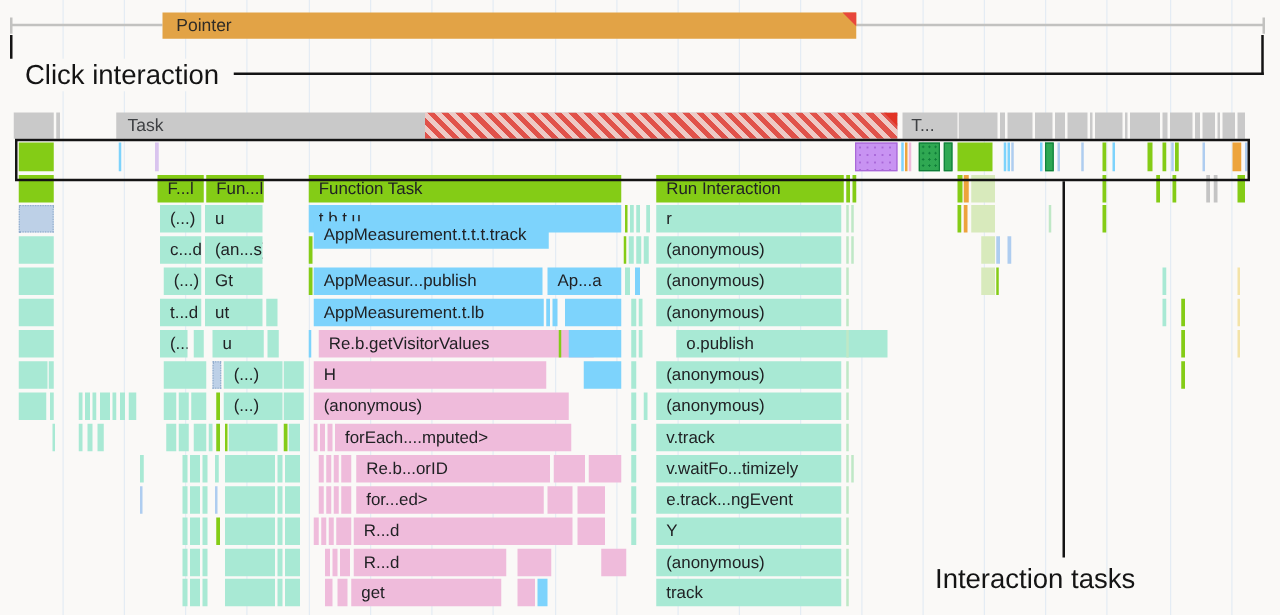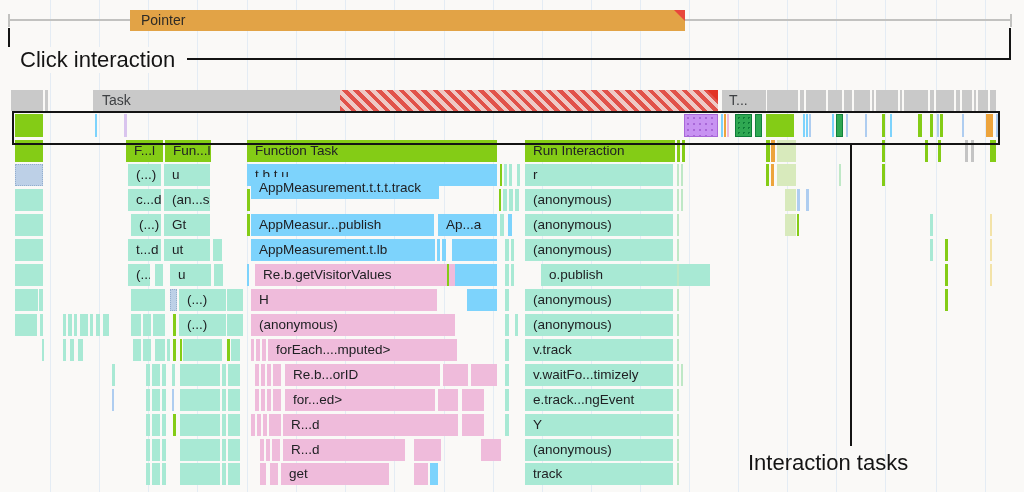--- a/index.html
+++ b/index.html
@@ -370,21 +370,21 @@
       <div class="bar c-teal" style="left: 525px; top: 439px; width: 148px;">(anonymous)</div>
       <div class="bar c-greens sliver" style="left: 677px; top: 439px; width: 2px;"></div>
       <div class="bar c-teal sliver" style="left: 146px; top: 463px; width: 4px;"></div>
       <div class="bar c-teal sliver" style="left: 152px; top: 463px; width: 8px;"></div>
       <div class="bar c-teal sliver" style="left: 162px; top: 463px; width: 4px;"></div>
       <div class="bar c-teal sliver" style="left: 180px; top: 463px; width: 40px;"></div>
       <div class="bar c-teal sliver" style="left: 222px; top: 463px; width: 4px;"></div>
       <div class="bar c-teal sliver" style="left: 228px; top: 463px; width: 12px;"></div>
       <div class="bar c-pink sliver" style="left: 260px; top: 463px; width: 6px;"></div>
       <div class="bar c-pink sliver" style="left: 270px; top: 463px; width: 8px;"></div>
-      <div class="bar c-pink" style="left: 281px; top: 463px; width: 108px;">get</div>
+      <div class="bar c-pink" style="left: 281px; top: 463px; width: 120px;">get</div>
       <div class="bar c-pink sliver" style="left: 414px; top: 463px; width: 14px;"></div>
       <div class="bar c-purple sliver" style="left: 430px; top: 463px; width: 8px;"></div>
       <div class="bar c-teal" style="left: 525px; top: 463px; width: 148px;">track</div>
       <div class="bar c-greens sliver" style="left: 677px; top: 463px; width: 2px;"></div>
     </div>
 
   <div class="it-outline"></div>
   <div class="it-line"></div>
   <div class="it-label">Interaction tasks</div>
 

